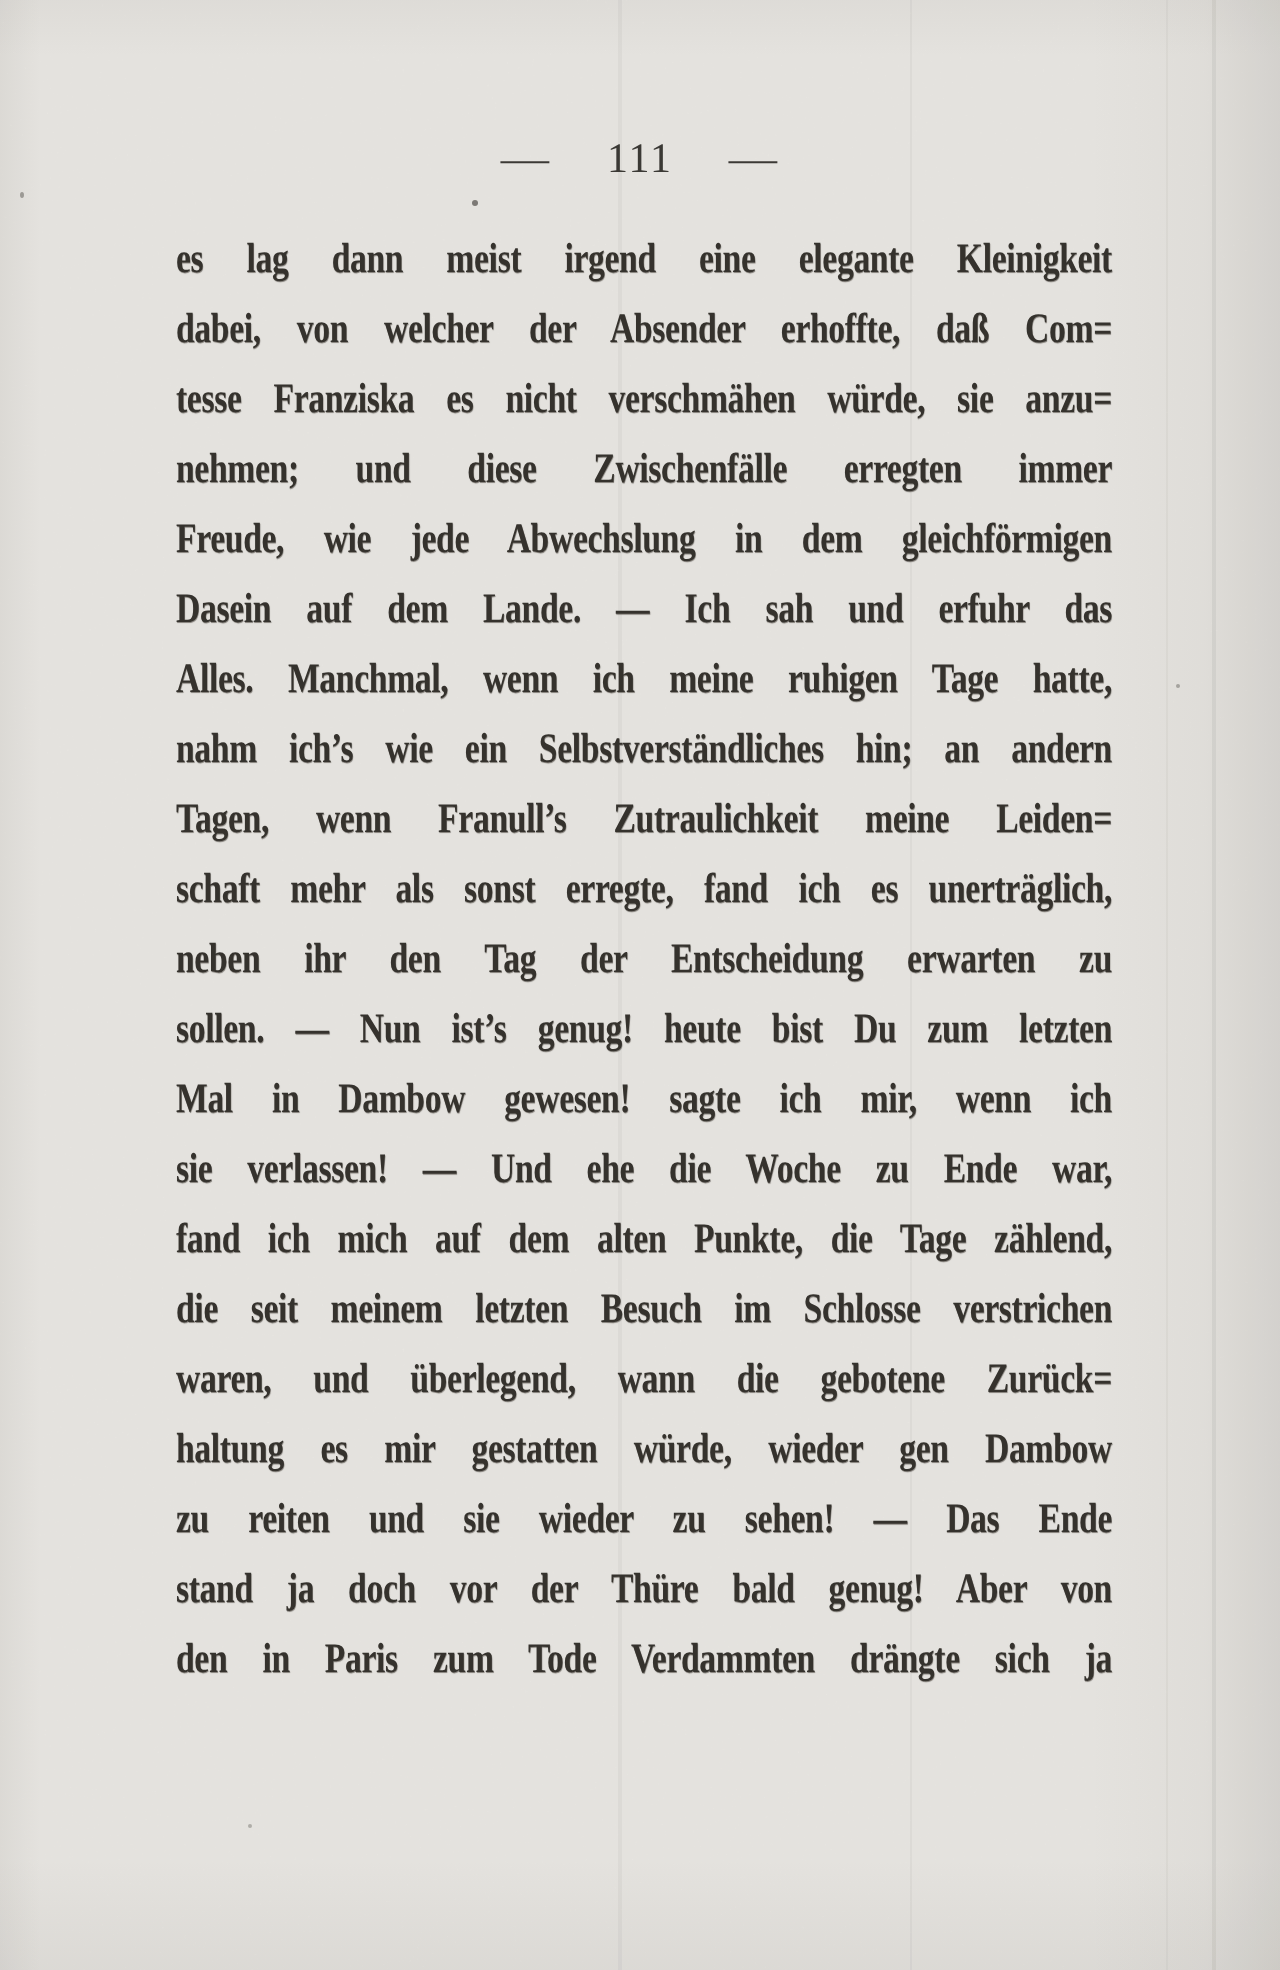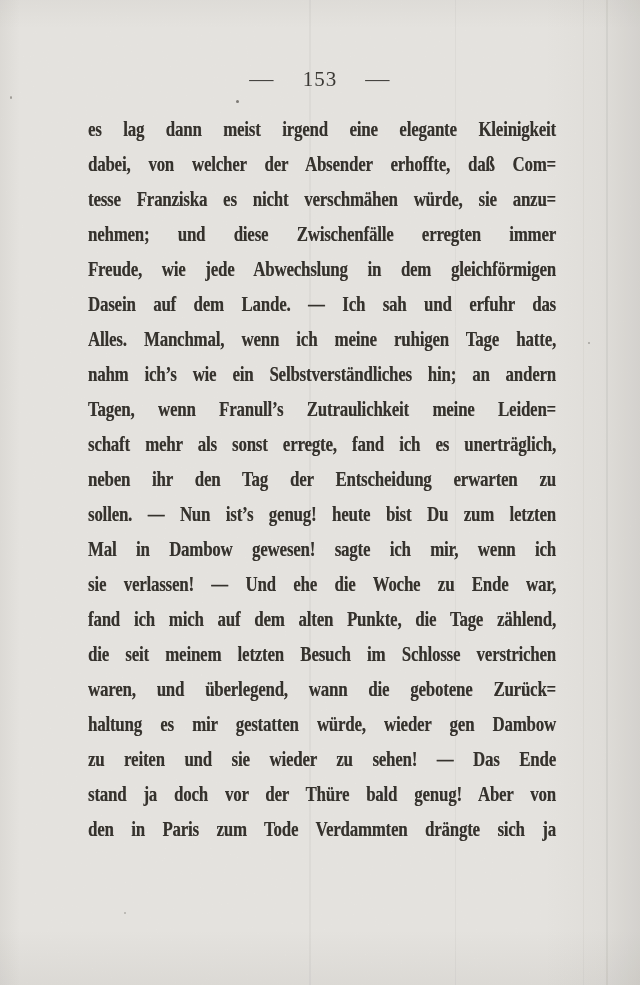--- a/index.html
+++ b/index.html
@@ -109,21 +109,21 @@
 
 <div class="page">
 
   <div class="streak s1"></div>
   <div class="streak s2"></div>
   <div class="streak s3"></div>
   <div class="streak s4"></div>
 
   <div class="running-head">
     <span class="dash">—</span>
-    <span class="num">153</span>
+    <span class="num">111</span>
     <span class="dash">—</span>
   </div>
 
   <div class="speck a"></div>
   <div class="speck b"></div>
   <div class="speck c"></div>
   <div class="speck d"></div>
 
   <div class="text-block">
     <div class="line">es lag dann meist irgend eine elegante Kleinigkeit</div>

